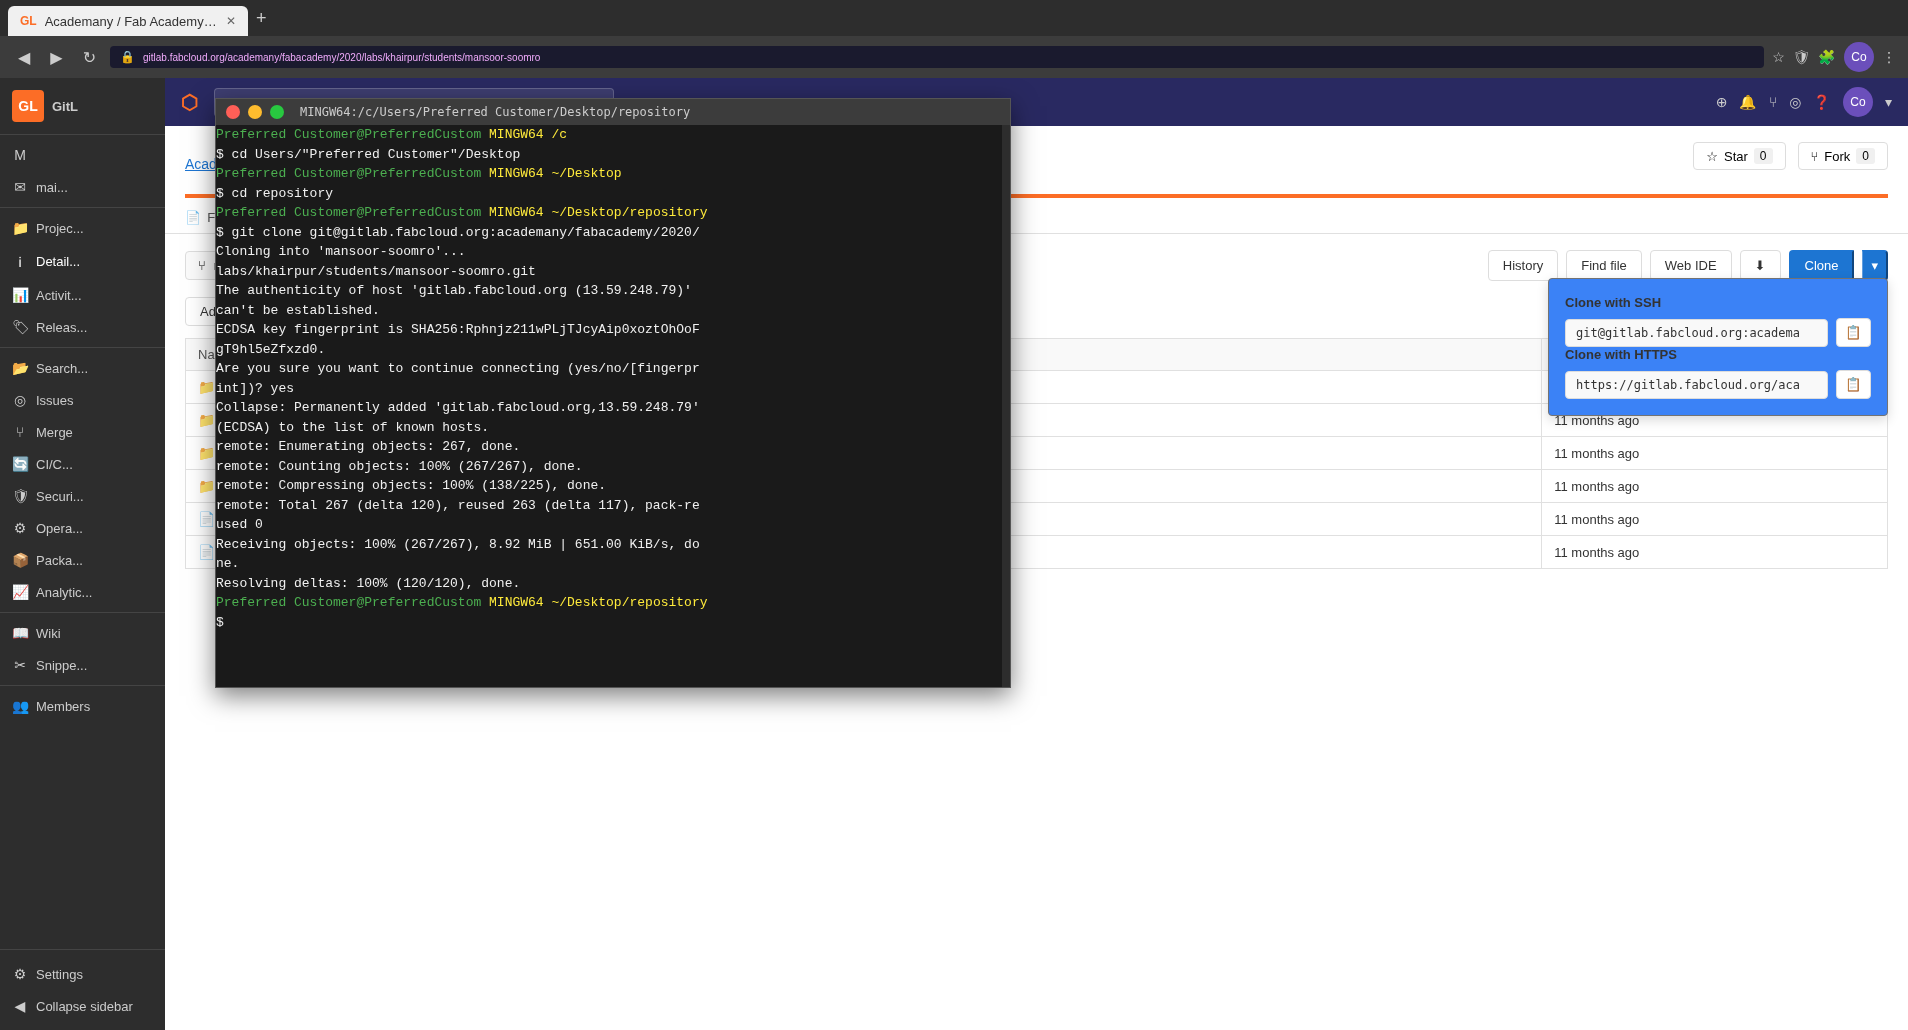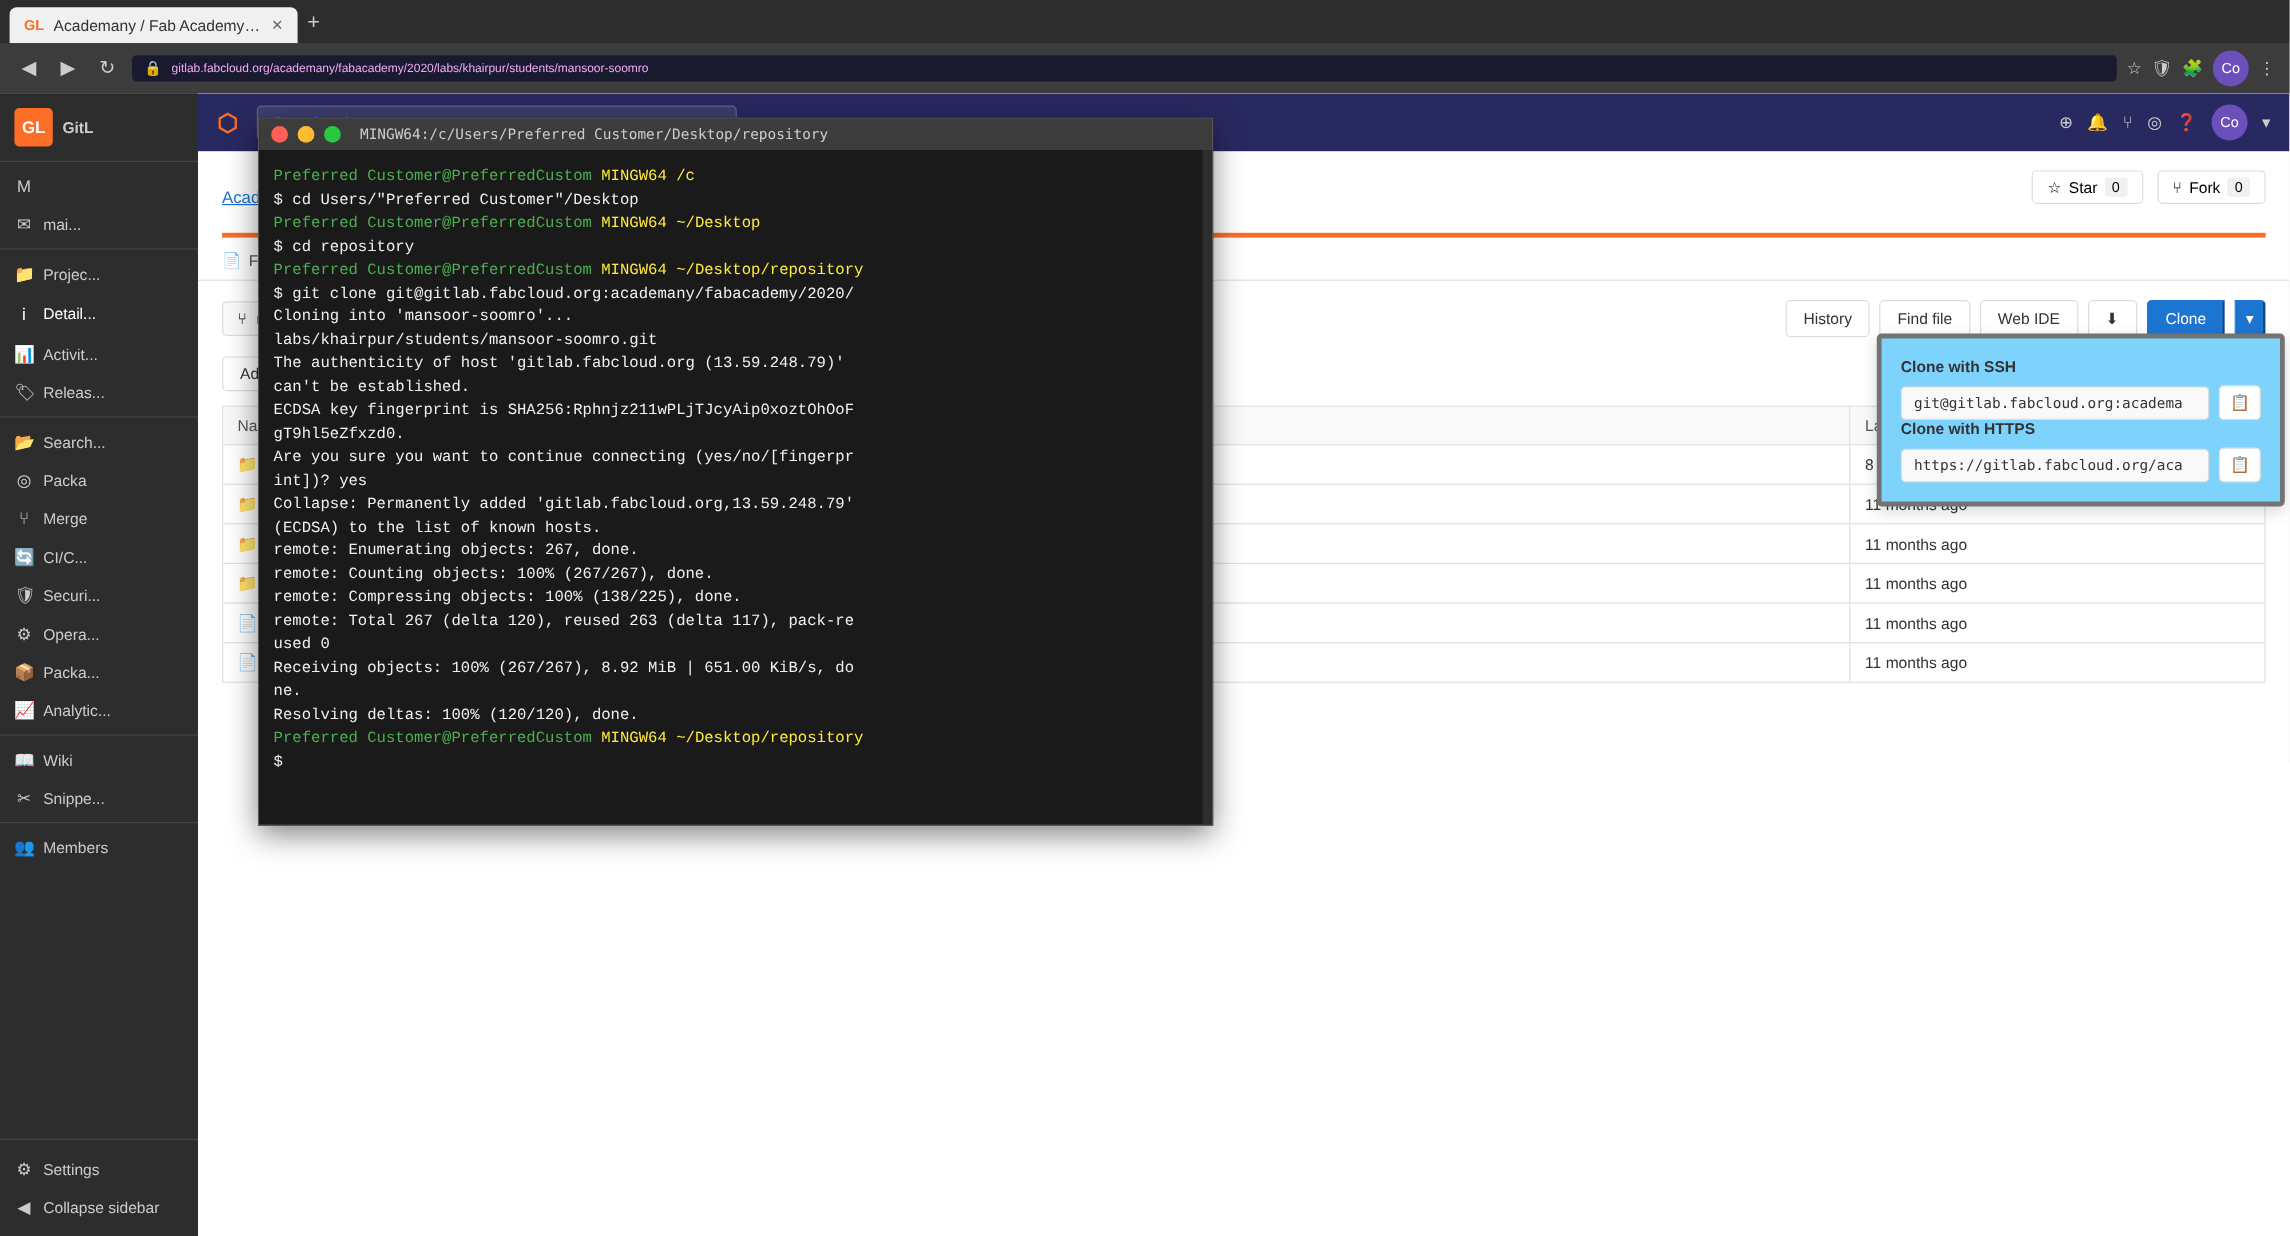--- a/index.html
+++ b/index.html
@@ -53,21 +53,21 @@
     
     .repo-content { padding: 16px 20px; }
     .repo-actions-bar { display: flex; align-items: center; justify-content: space-between; margin-bottom: 16px; }
     .branch-selector { display: flex; align-items: center; gap: 8px; background: #fafafa; border: 1px solid #ddd; border-radius: 4px; padding: 6px 12px; font-size: 13px; cursor: pointer; }
     .repo-action-buttons { display: flex; gap: 8px; }
     .btn { padding: 6px 14px; border-radius: 4px; font-size: 13px; cursor: pointer; border: 1px solid #ddd; background: white; color: #333; }
     .btn-clone { background: #1d75d2; color: white; border-color: #1d75d2; border-radius: 4px 0 0 4px; padding: 6px 14px; font-size: 13px; cursor: pointer; }
     .btn-clone-arrow { background: #1d75d2; color: white; border-color: #1d75d2; border-radius: 0 4px 4px 0; padding: 6px 8px; font-size: 13px; cursor: pointer; border-left: 1px solid rgba(255,255,255,0.3); }
 
     
-    .clone-dropdown { position: absolute; right: 4px; top: 200px; background: #7dd3fc; border: 4px solid #737373; border-radius: 4px; box-shadow: 0 4px 12px rgba(0,0,0,0.15); width: 340px; z-index: 100; padding: 16px; }
+    .clone-dropdown { position: absolute; right: 20px; top: 200px; background: #3b82f6; border: 1px solid #737373; border-radius: 4px; box-shadow: 0 4px 12px rgba(0,0,0,0.15); width: 340px; z-index: 100; padding: 16px; }
     .clone-section-title { font-size: 13px; font-weight: 600; color: #333; margin-bottom: 8px; }
     .clone-input-row { display: flex; align-items: center; gap: 8px; }
     .clone-input { flex: 1; border: 1px solid #ddd; border-radius: 4px; padding: 6px 10px; font-size: 12px; color: #333; font-family: monospace; background: #f9f9f9; }
     .clone-copy-btn { background: white; border: 1px solid #ddd; border-radius: 4px; padding: 6px 8px; cursor: pointer; color: #555; }
 
     
     .file-table { width: 100%; border-collapse: collapse; font-size: 13px; }
     .file-table th { text-align: left; padding: 8px 12px; background: #f9f9f9; border: 1px solid #e0e0e0; color: #555; font-weight: 500; }
     .file-table td { padding: 8px 12px; border: 1px solid #e0e0e0; color: #333; }
     .file-name-cell { display: flex; align-items: center; gap: 8px; color: #1d75d2; cursor: pointer; }
@@ -89,21 +89,21 @@
     .storage-bar { height: 4px; background: #fc6d26; width: 100%; border-radius: 0; margin-bottom: 4px; }
 
     
     .terminal-window { position: absolute; left: 50px; top: 20px; width: 796px; height: 590px; background: #1a1a1a; border: 1px solid #555; z-index: 200; display: flex; flex-direction: column; box-shadow: 0 8px 24px rgba(0,0,0,0.5); }
     .terminal-titlebar { background: #3c3c3c; display: flex; align-items: center; padding: 6px 10px; gap: 8px; }
     .terminal-btn { width: 14px; height: 14px; border-radius: 50%; border: none; cursor: pointer; }
     .terminal-btn-close { background: #ff5f57; }
     .terminal-btn-min { background: #febc2e; }
     .terminal-btn-max { background: #28c840; }
     .terminal-title { color: #ccc; font-size: 12px; margin-left: 8px; font-family: monospace; }
-    .terminal-body { flex: 1; padding: 12px; overflow-y: auto; font-family: 'Courier New', monospace; font-size: 13px; line-height: 1.5; color: #f0f0f0; background: #1a1a1a; }
+    .terminal-body { flex: 1; overflow-y: auto; font-family: 'Courier New', monospace; font-size: 13px; line-height: 1.5; color: #f0f0f0; background: #1a1a1a; }
     .term-line { margin: 0; white-space: pre-wrap; word-break: break-all; }
     .terminal-scrollbar { width: 8px; background: #2d2d2d; }
 
     .storage-info { display: flex; align-items: center; gap: 6px; font-size: 13px; color: #555; }
 
     .notification-btn { position: relative; }
   </style>
 </head>
 <body>
 
@@ -168,21 +168,21 @@
         <span class="sidebar-item-icon">🏷</span>
         <span>Releas...</span>
       </div>
       <hr class="sidebar-divider">
       <div class="sidebar-item">
         <span class="sidebar-item-icon">📂</span>
         <span>Search...</span>
       </div>
       <div class="sidebar-item">
         <span class="sidebar-item-icon">◎</span>
-        <span>Packa</span>
+        <span>Issues</span>
       </div>
       <div class="sidebar-item">
         <span class="sidebar-item-icon">⑂</span>
         <span>Merge</span>
       </div>
       <div class="sidebar-item">
         <span class="sidebar-item-icon">🔄</span>
         <span>CI/C...</span>
       </div>
       <div class="sidebar-item">

